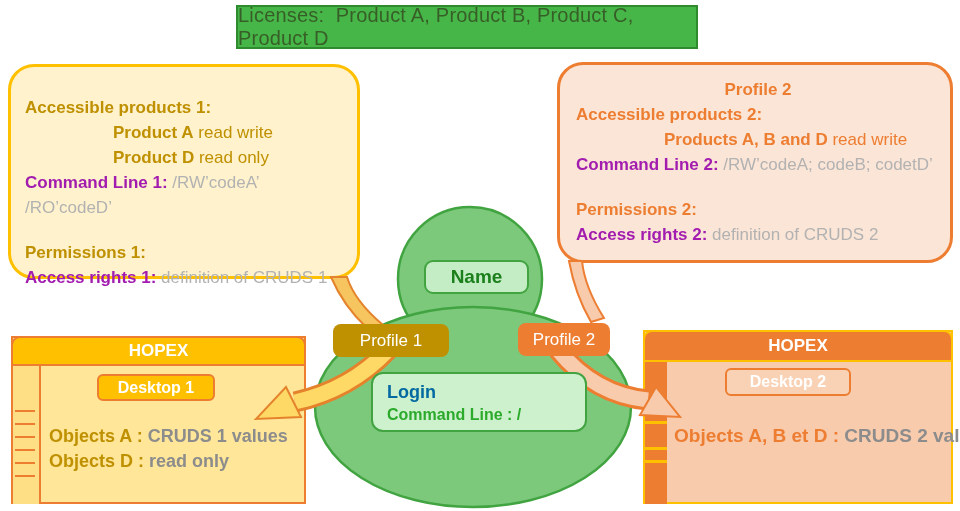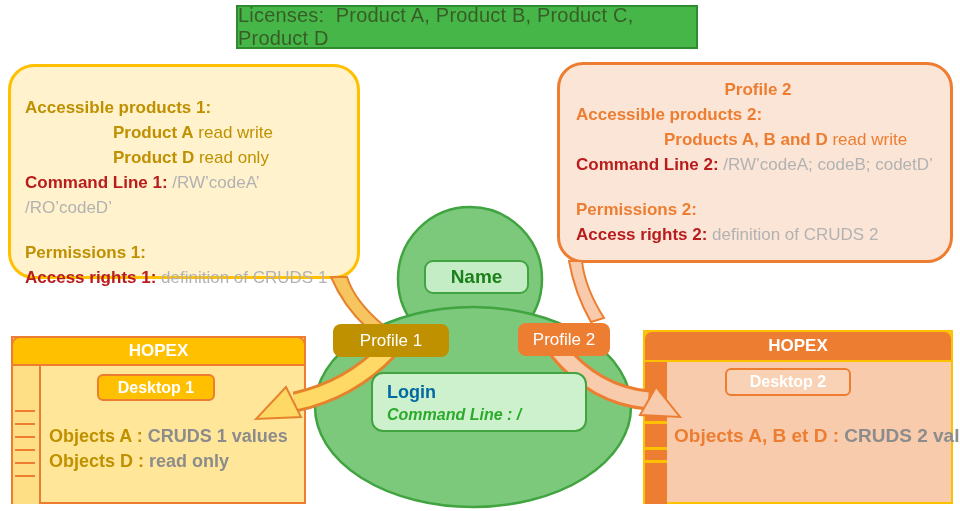--- a/index.html
+++ b/index.html
@@ -24,42 +24,42 @@
     background:#FFF2CC;border:3px solid #FFC000;padding:28px 10px 0 14px;
   }
   #card2{
     left:557px;top:62px;width:396px;height:201px;
     background:#FBE5D6;border:3px solid #ED7D31;padding:12px 10px 0 16px;
   }
   .gold-b{color:#BF9000;font-weight:bold;}
   .gold{color:#BF9000;}
   .org-b{color:#ED7D31;font-weight:bold;}
   .org{color:#ED7D31;}
-  .gray-b{color:#b91c1c;font-weight:bold;}
+  .gray-b{color:#a21caf;font-weight:bold;}
   .gray{color:#B2B2B2;}
   .indent{padding-left:88px;}
   .spacer{height:20px;}
   .center{text-align:center;}
   .sep{white-space:pre;}
 
   
   #svg-layer{left:0;top:0;width:960px;height:511px;pointer-events:none;}
   #name-box{
     left:424px;top:260px;width:105px;height:34px;
     background:#C5EDC5;border:2px solid #41A441;border-radius:9px;box-sizing:border-box;
     display:flex;align-items:center;justify-content:center;
     color:#1B801B;font-weight:bold;font-size:19px;
   }
   #login-box{
     left:371px;top:372px;width:216px;height:60px;
     background:#CDF0CD;border:2px solid #41A441;border-radius:12px;box-sizing:border-box;
     padding:7px 0 0 14px;
   }
   #login-box .login{color:#0369a1;font-weight:bold;font-size:18px;line-height:23px;}
-  #login-box .cmd{color:#2BAA2B;font-weight:bold;font-size:16px;line-height:22px;font-style:italic;}
+  #login-box .cmd{color:#2BAA2B;font-weight:bold;font-size:16px;line-height:22px;}
   .badge{
     height:33px;border-radius:8px;box-sizing:border-box;
     display:flex;align-items:center;justify-content:center;
     color:#ffffff;font-size:17px;
   }
   #badge1{left:333px;top:324px;width:116px;background:#BF9000;}
   #badge2{left:518px;top:323px;width:92px;background:#ED7D31;}
 
   
   .hopex{box-sizing:border-box;}

